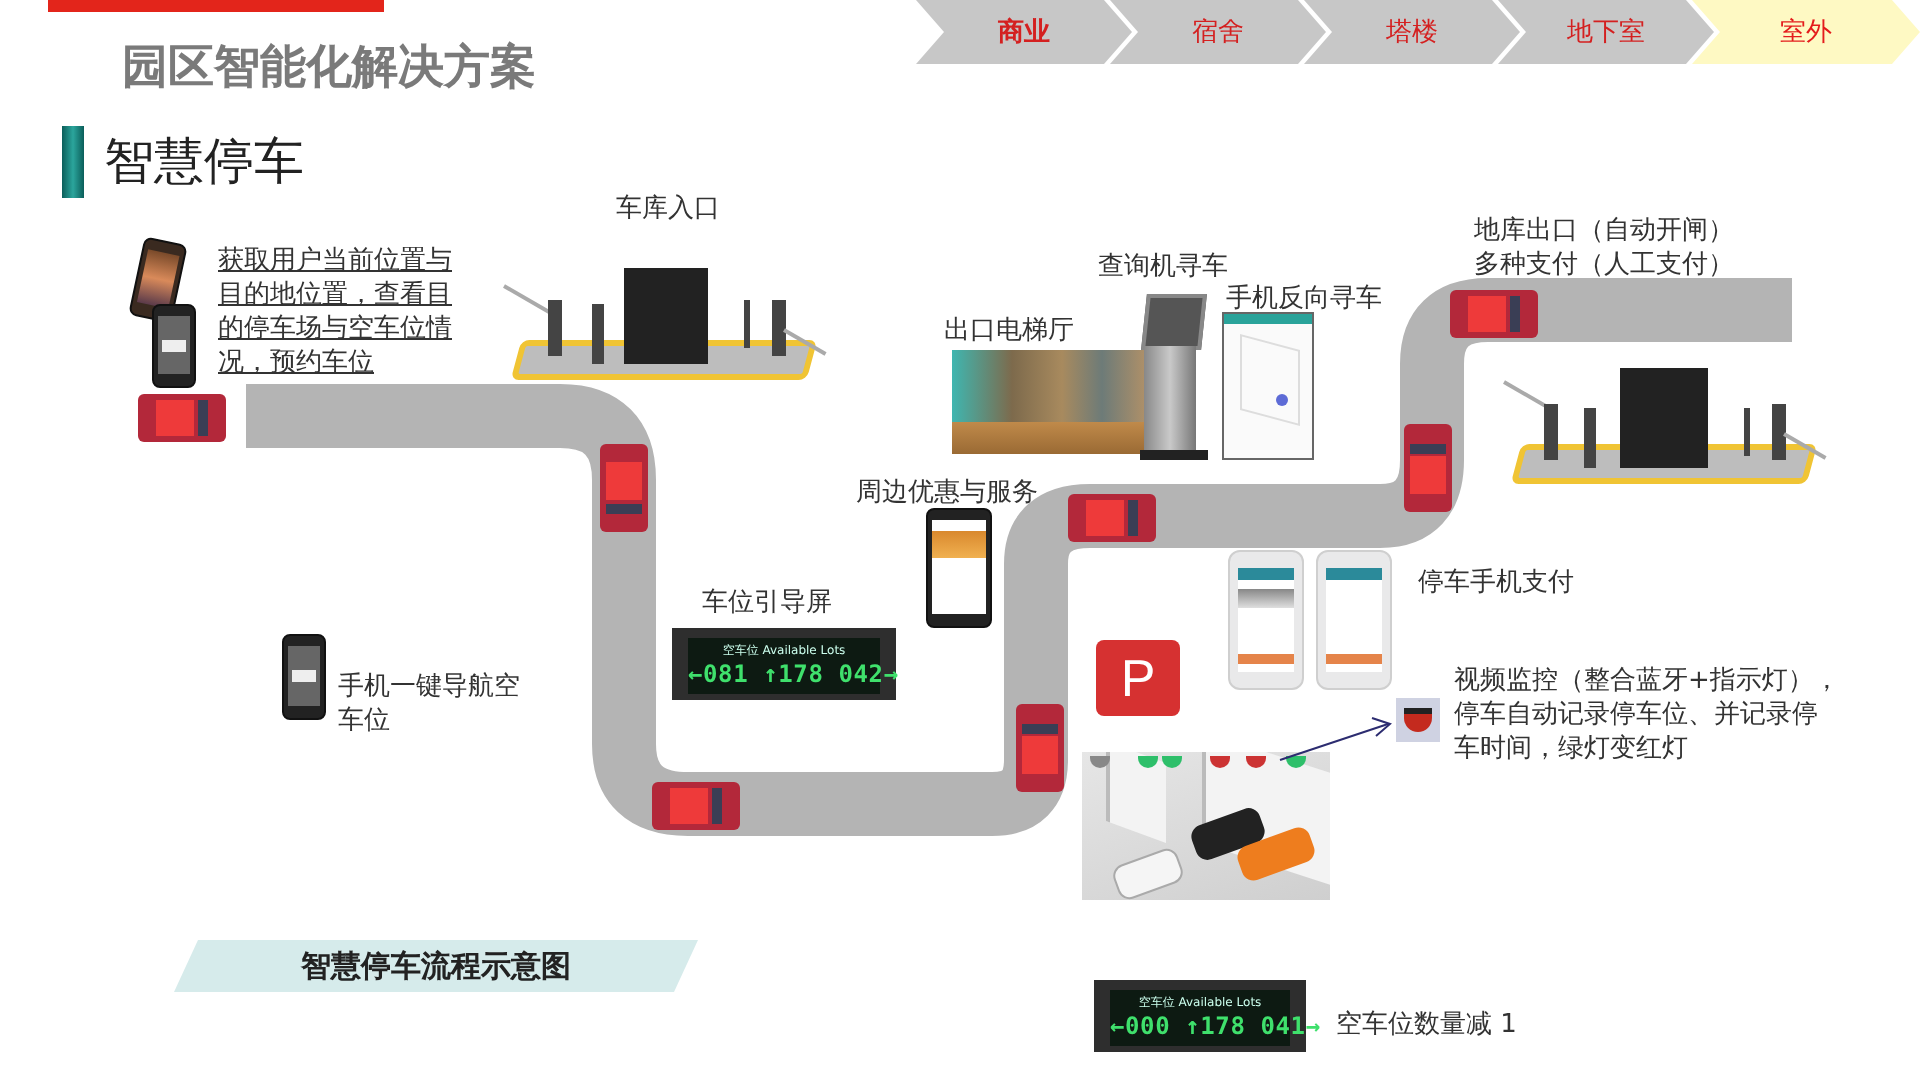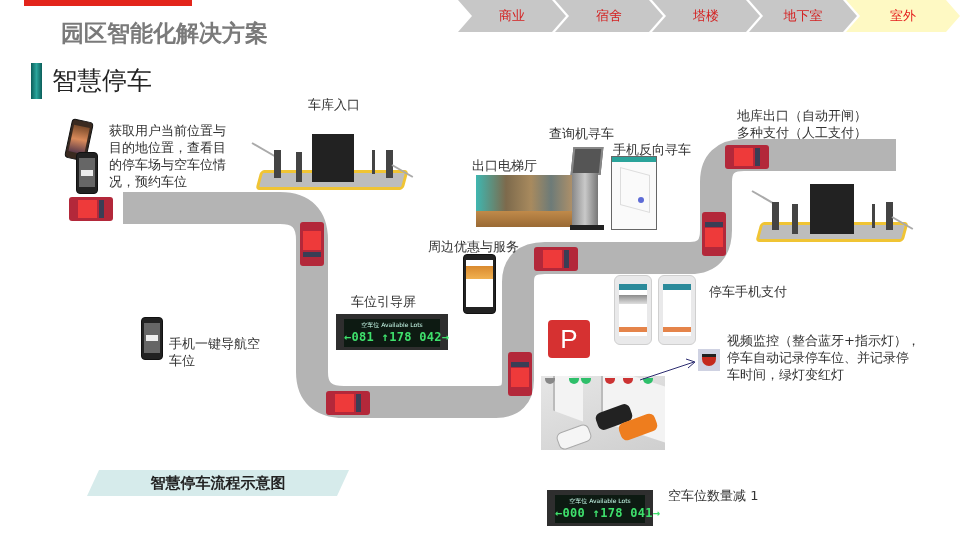--- a/index.html
+++ b/index.html
@@ -82,21 +82,21 @@
 </style>
 </head>
 <body>
 
 <div class="abs top-red-bar"></div>
 <div class="abs main-title">园区智能化解决方案</div>
 <div class="abs section-accent"></div>
 <div class="abs section-title">智慧停车</div>
 
 <div class="abs nav">
-  <div class="nav-item grey first" style="left:0;width:108px;">
+  <div class="nav-item grey first" style="left:0;width:108px;font-weight:bold;">
       <span>商业</span>
     </div>
   <div class="nav-item grey" style="left:97px;width:108px;">
       <span>宿舍</span>
     </div>
   <div class="nav-item grey" style="left:194px;width:108px;">
       <span>塔楼</span>
     </div>
   <div class="nav-item grey" style="left:291px;width:108px;">
       <span>地下室</span>
@@ -119,21 +119,21 @@
 <div class="car" style="left:725px;top:145px;"></div>
 
 <div class="phone" style="left:68px;top:120px;width:22px;height:40px;transform:rotate(12deg);background:#3a2a20;">
     <div class="scr" style="background:linear-gradient(#7a4a2a,#d98a5a,#5a3a4a);"></div>
   </div>
 <div class="phone" style="left:76px;top:152px;width:22px;height:42px;">
     <div class="scr">
       <div class="bar"></div>
     </div>
   </div>
-<div class="label" style="left:109px;top:122px;">
+<div class="label" style="left:109px;top:122px;text-decoration:underline;">
   <div>获取用户当前位置与</div>
   <div>目的地位置，查看目</div>
   <div>的停车场与空车位情</div>
   <div>况，预约车位</div>
 </div>
 
 <div class="label" style="left:308px;top:96px;">
   <div>车库入口</div>
 </div>
 <div class="booth" style="left:252px;top:128px;width:160px;height:62px;">
@@ -240,16 +240,16 @@
   <div>停车自动记录停车位、并记录停</div>
   <div>车时间，绿灯变红灯</div>
 </div>
 
 <div class="led" style="left:547px;top:490px;width:106px;">
   <div class="inner">
     <div class="small">空车位 Available Lots</div>
     <div class="digits">←000 ↑178 041→</div>
   </div>
 </div>
-<div class="label" style="left:668px;top:487px;text-align:center;">空车位数量减 1</div>
+<div class="label" style="left:668px;top:504px;text-align:center;">空车位数量减 1</div>
 
 <div class="banner"></div>
 <div class="banner-text">智慧停车流程示意图</div>
 
 </body></html>

